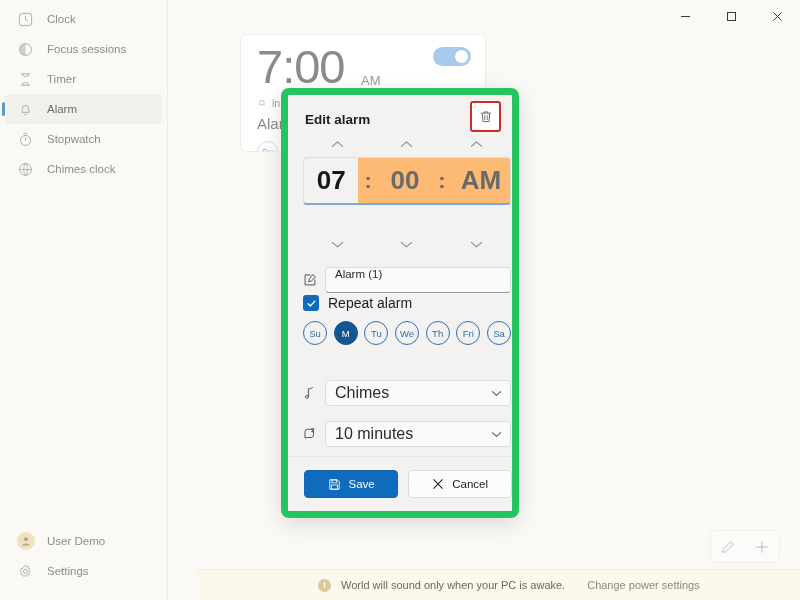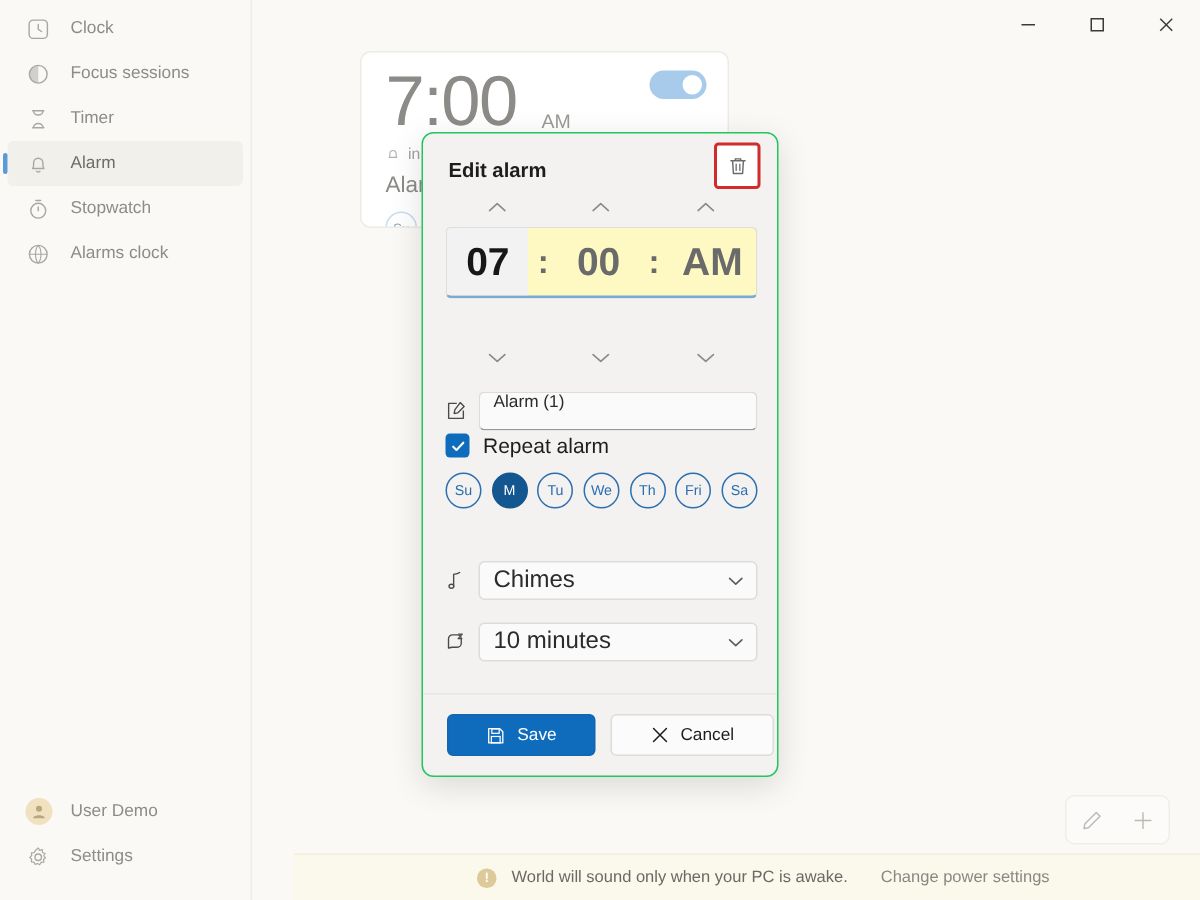--- a/index.html
+++ b/index.html
@@ -162,21 +162,21 @@
     display: flex; align-items: center; justify-content: center;
     margin-right: 10px; flex: 0 0 13px;
   }
   .status-link { margin-left: 22px; color: #8a8883; }
 
   
   .dialog {
     position: absolute; left: 281px; top: 88px;
     width: 238px; height: 430px;
     background: #f3f2f0;
-    border: 1px solid #22c55e;
+    border: 7px solid #22c55e;
     border-radius: 8px;
     box-shadow: 0 6px 22px rgba(0,0,0,0.13);
     z-index: 30;
   }
   .dlg-title {
     position: absolute; left: 17px; top: 17px;
     font-size: 13.5px; font-weight: bold; color: #1d1d1d;
   }
   .del-hl {
     position: absolute; right: 11px; top: 6px;
@@ -192,21 +192,21 @@
     position: absolute; left: 15px; width: 208px;
     display: flex; color: #8b8b8b;
   }
   .chev-row.up { top: 40px; }
   .chev-row.down { top: 140px; }
   .chev-row div { flex: 1; display: flex; align-items: center; justify-content: center; height: 18px; }
 
   .timebox {
     position: absolute; left: 15px; top: 62px;
     width: 208px; height: 48px;
-    background: #fef9c3;
+    background: #fdba74;
     border: 1px solid #e0dedb;
     border-bottom: 2px solid #7aa9d6;
     border-radius: 4px;
     display: flex; align-items: center;
     overflow: hidden;
   }
   .seg {
     display: flex; align-items: center; justify-content: center;
     font-size: 26px; font-weight: bold;
   }
@@ -378,21 +378,21 @@
       <span class="nav-label">Stopwatch</span>
     </div>
 
     <div class="nav-item">
       <span class="nav-ico">
         <svg width="15" height="15" viewBox="0 0 16 16">
             <circle cx="8" cy="8" r="6.3" fill="none" stroke="currentColor" stroke-width="1"></circle>
             <path d="M8 1.7 C5.4 4.3 5.4 11.7 8 14.3 M8 1.7 C10.6 4.3 10.6 11.7 8 14.3 M2 8 H14" fill="none" stroke="currentColor" stroke-width="0.8"></path>
           </svg>
       </span>
-      <span class="nav-label">Alarms clock</span>
+      <span class="nav-label">Chimes clock</span>
     </div>
 
     <div class="sidebar-bottom">
       <div class="nav-item">
         <span class="avatar">
           <svg width="12" height="12" viewBox="0 0 16 16">
               <circle cx="8" cy="5.6" r="2.7" fill="currentColor"></circle>
               <path d="M2.8 14 C2.8 10.4 13.2 10.4 13.2 14 Z" fill="currentColor"></path>
             </svg>
         </span>

